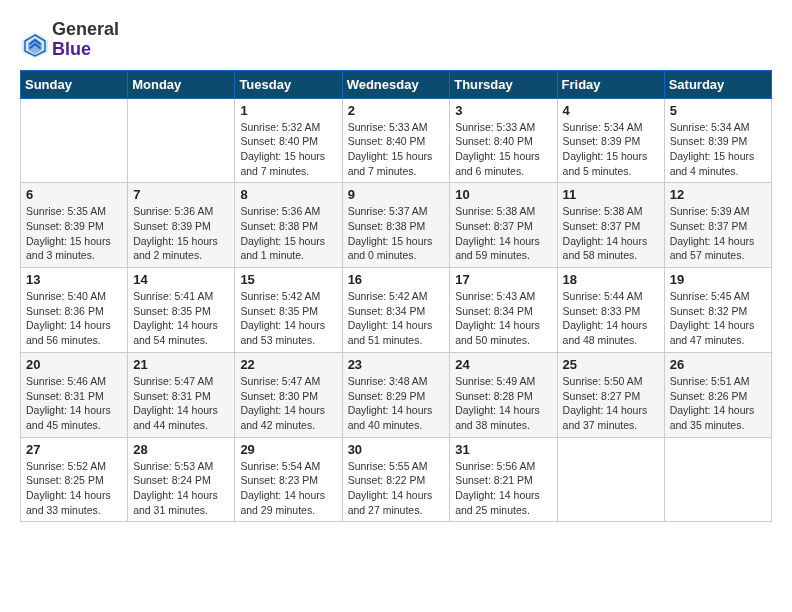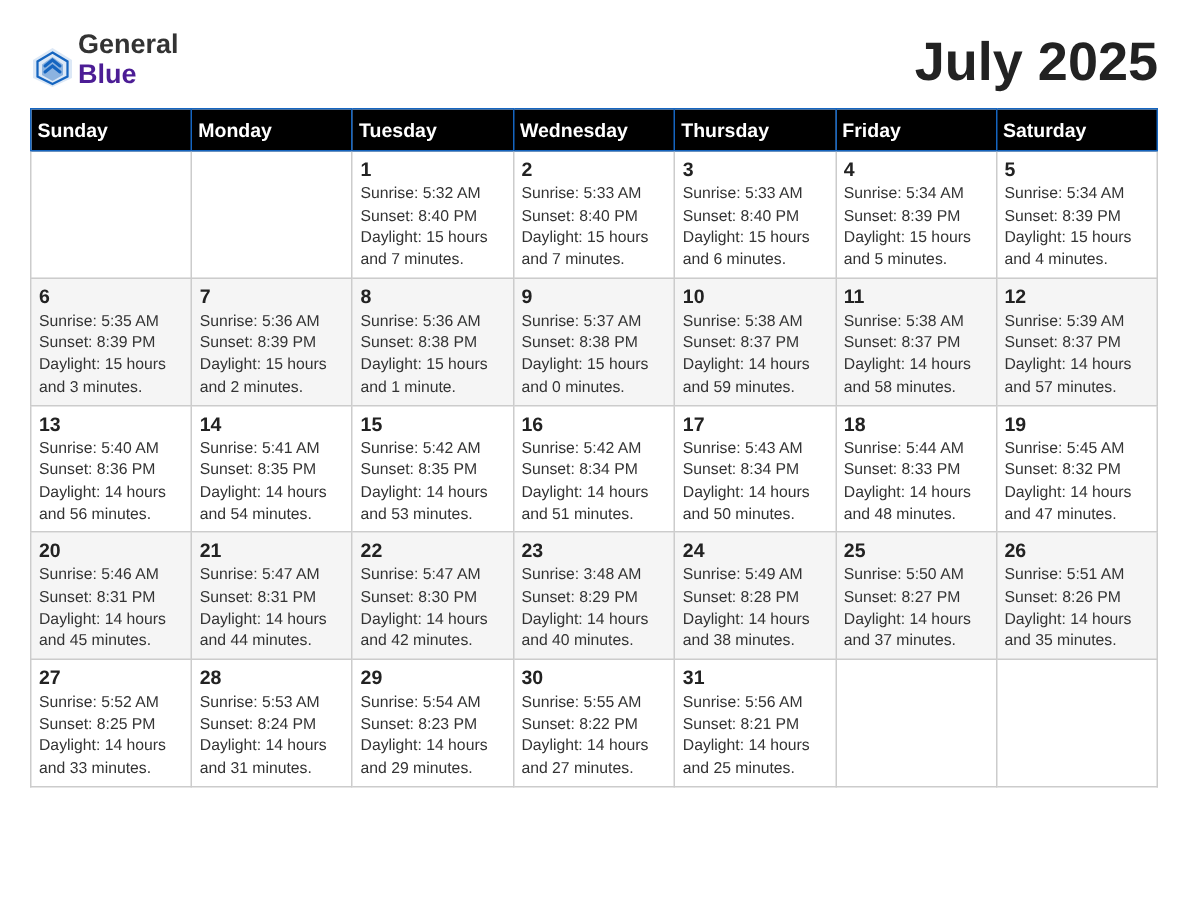--- a/index.html
+++ b/index.html
@@ -84,42 +84,41 @@
     .day-info {
       font-size: 10.5px;
       color: #333;
       line-height: 1.4;
     }
     .empty-cell {
       background: #f9f9f9;
     }
     tr:nth-child(odd) td { background: #fff; }
     tr:nth-child(even) td { background: #f5f5f5; }
-    .calendar thead tr th { background: #000000; }
+    .calendar thead tr th { background: #0c4a6e; }
   </style>
 </head>
 <body>
 
 <div class="header-area">
   <div class="logo">
     <svg class="logo-icon" viewBox="0 0 30 30" xmlns="http://www.w3.org/2000/svg">
       <polygon points="15,2 28,10 28,22 15,28 2,22 2,10" fill="#1565c0" opacity="0.15"></polygon>
       <polygon points="15,5 25,11 25,21 15,26 5,21 5,11" fill="none" stroke="#1565c0" stroke-width="1.5"></polygon>
       <polygon points="15,8 22,13 22,20 15,24 8,20 8,13" fill="#1565c0" opacity="0.4"></polygon>
 
       <path d="M10,14 L15,10 L20,14" fill="none" stroke="#1565c0" stroke-width="2" stroke-linecap="round"></path>
       <path d="M10,18 L15,14 L20,18" fill="none" stroke="#1565c0" stroke-width="2" stroke-linecap="round"></path>
     </svg>
     <div class="logo-text">
       <span class="logo-general">General</span>
       <span class="logo-blue">Blue</span>
     </div>
   </div>
   <div class="title-area">
-    <div class="month-title">July 2025</div>
   </div>
 </div>
 
 <table class="calendar">
   <thead>
     <tr>
     <th>Sunday</th>
         <th>Monday</th>
         <th>Tuesday</th>
         <th>Wednesday</th>

